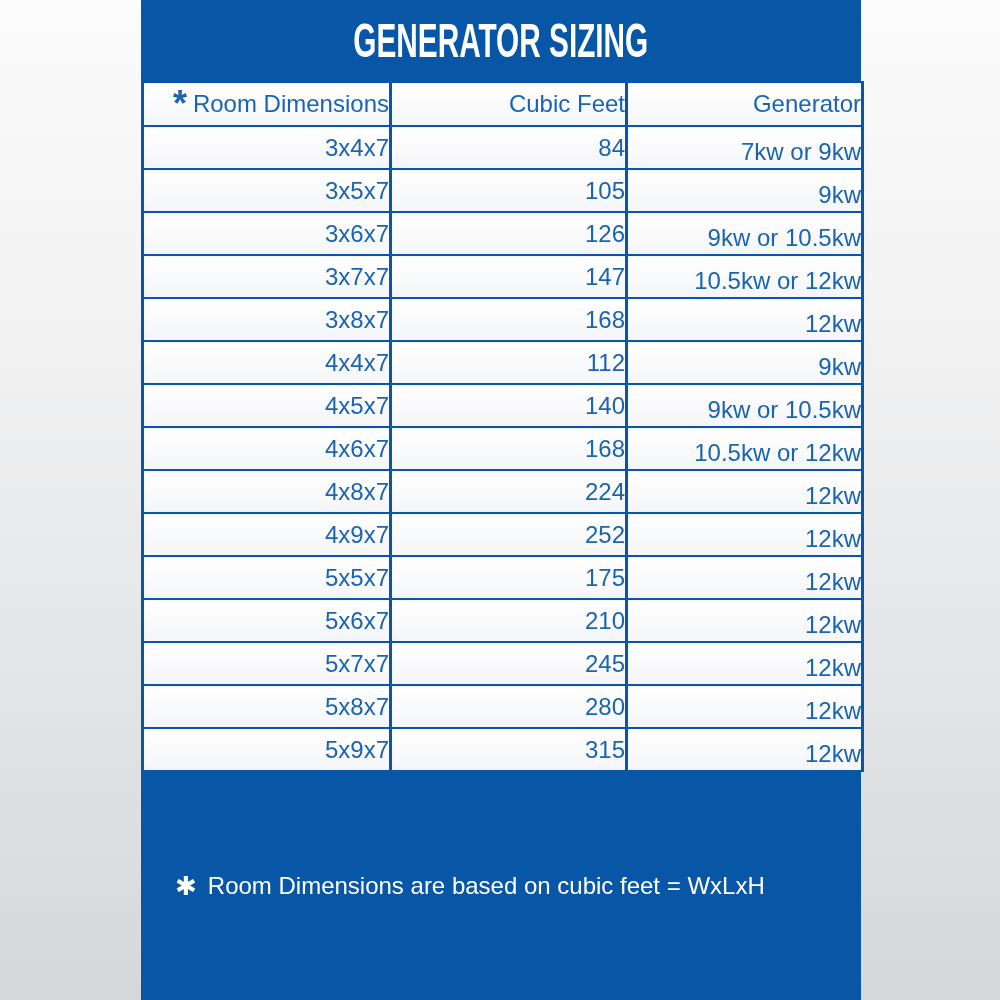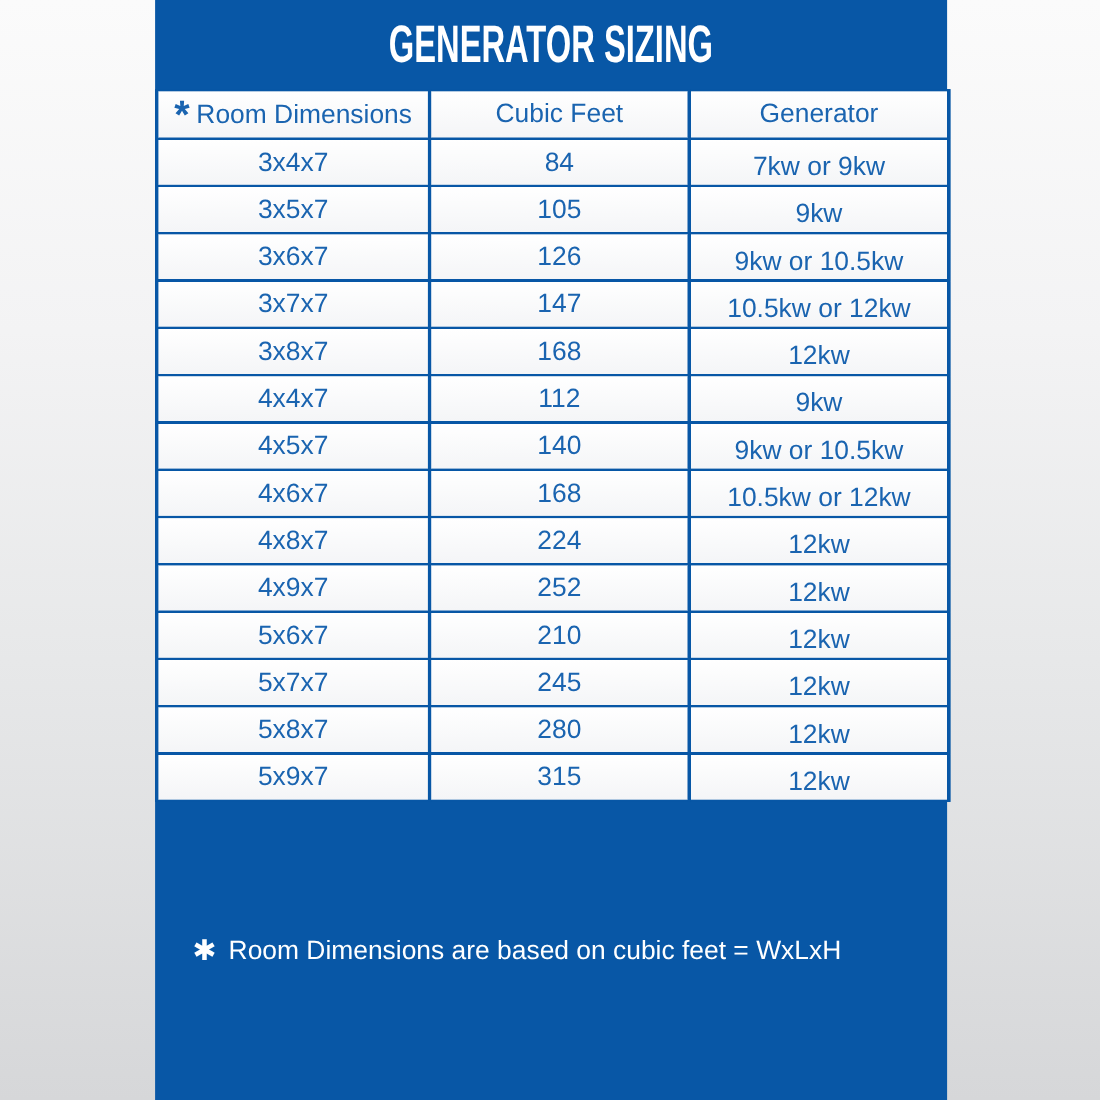--- a/index.html
+++ b/index.html
@@ -51,21 +51,21 @@
   }
   col.c1 { width: 248px; }
   col.c2 { width: 236px; }
   col.c3 { width: 236px; }
   table.sizing th,
   table.sizing td {
     border: solid var(--blue);
     border-width: 2px 3px;
     background: linear-gradient(180deg, #ffffff 0%, #f4f5f7 100%);
     color: var(--text-blue);
-    text-align: center;
+    text-align: right;
     vertical-align: middle;
     font-size: 24px;
     font-weight: 400;
     padding: 0;
     height: 43px;
     overflow: hidden;
     margin-left: 16px;
   }
   .hdr-star {
     font-size: 36px;
@@ -162,20 +162,25 @@
             <td><span class="cell-text">4x8x7</span></td>
             <td><span class="cell-text">224</span></td>
             <td><span class="cell-text gen">12kw</span></td>
           </tr>
           <tr>
             <td><span class="cell-text">4x9x7</span></td>
             <td><span class="cell-text">252</span></td>
             <td><span class="cell-text gen">12kw</span></td>
           </tr>
           <tr>
+            <td><span class="cell-text">5x5x7</span></td>
+            <td><span class="cell-text">175</span></td>
+            <td><span class="cell-text gen">12kw</span></td>
+          </tr>
+          <tr>
             <td><span class="cell-text">5x6x7</span></td>
             <td><span class="cell-text">210</span></td>
             <td><span class="cell-text gen">12kw</span></td>
           </tr>
           <tr>
             <td><span class="cell-text">5x7x7</span></td>
             <td><span class="cell-text">245</span></td>
             <td><span class="cell-text gen">12kw</span></td>
           </tr>
           <tr>

